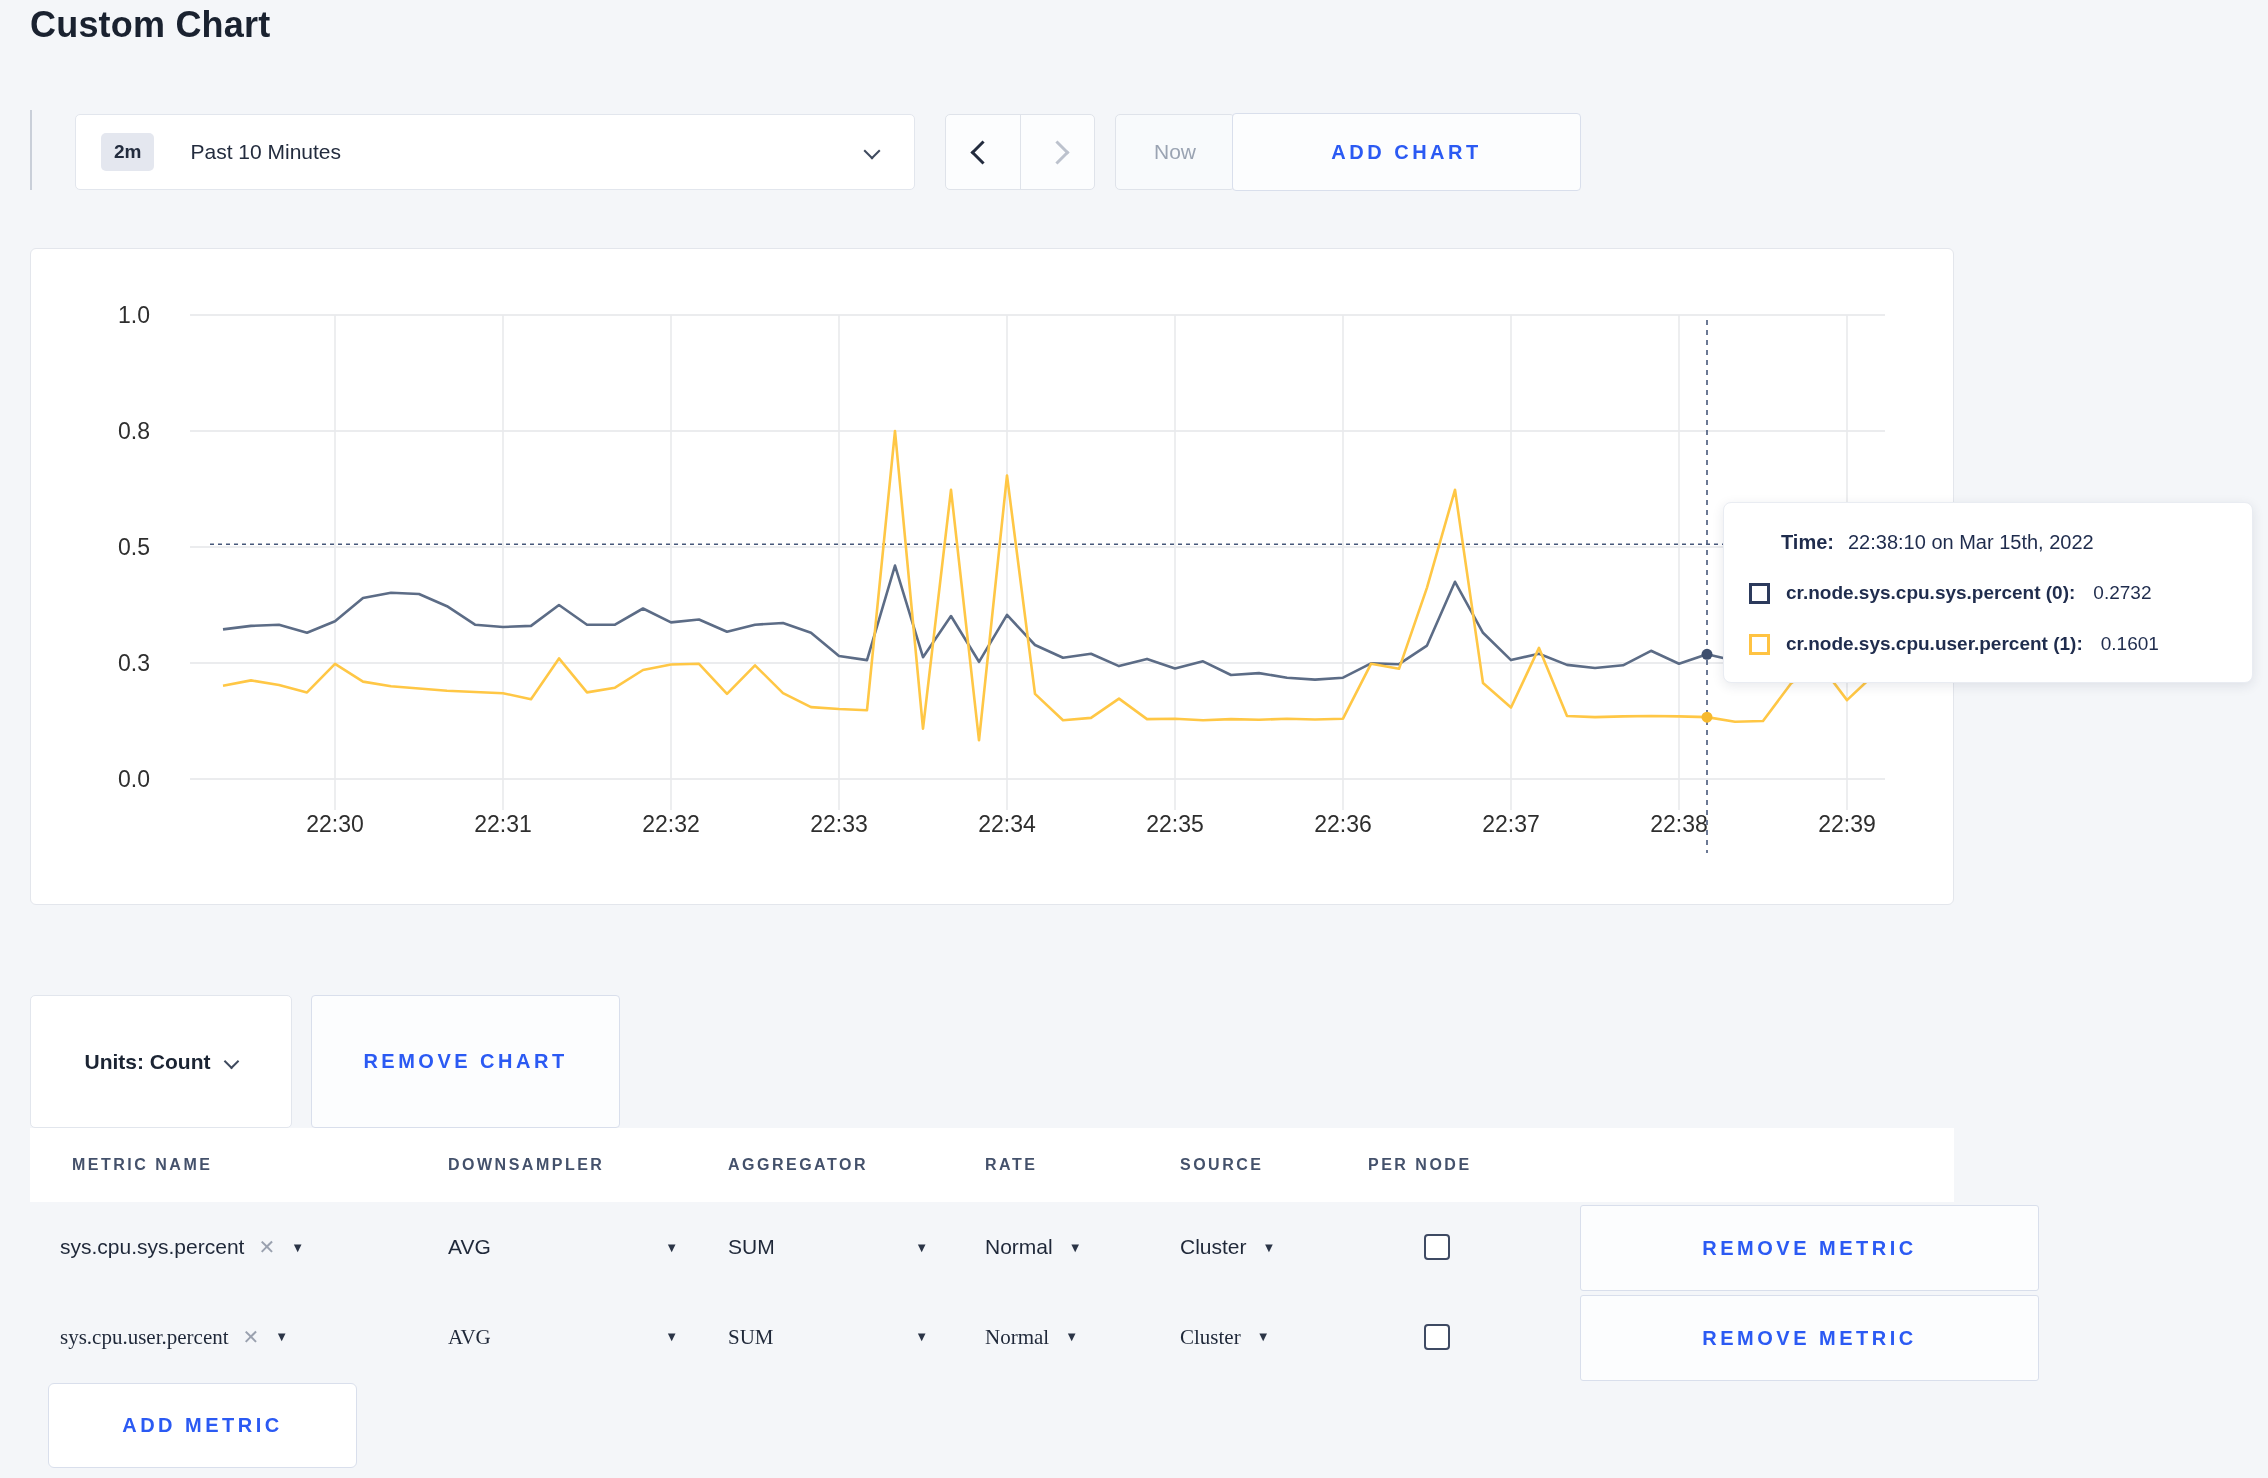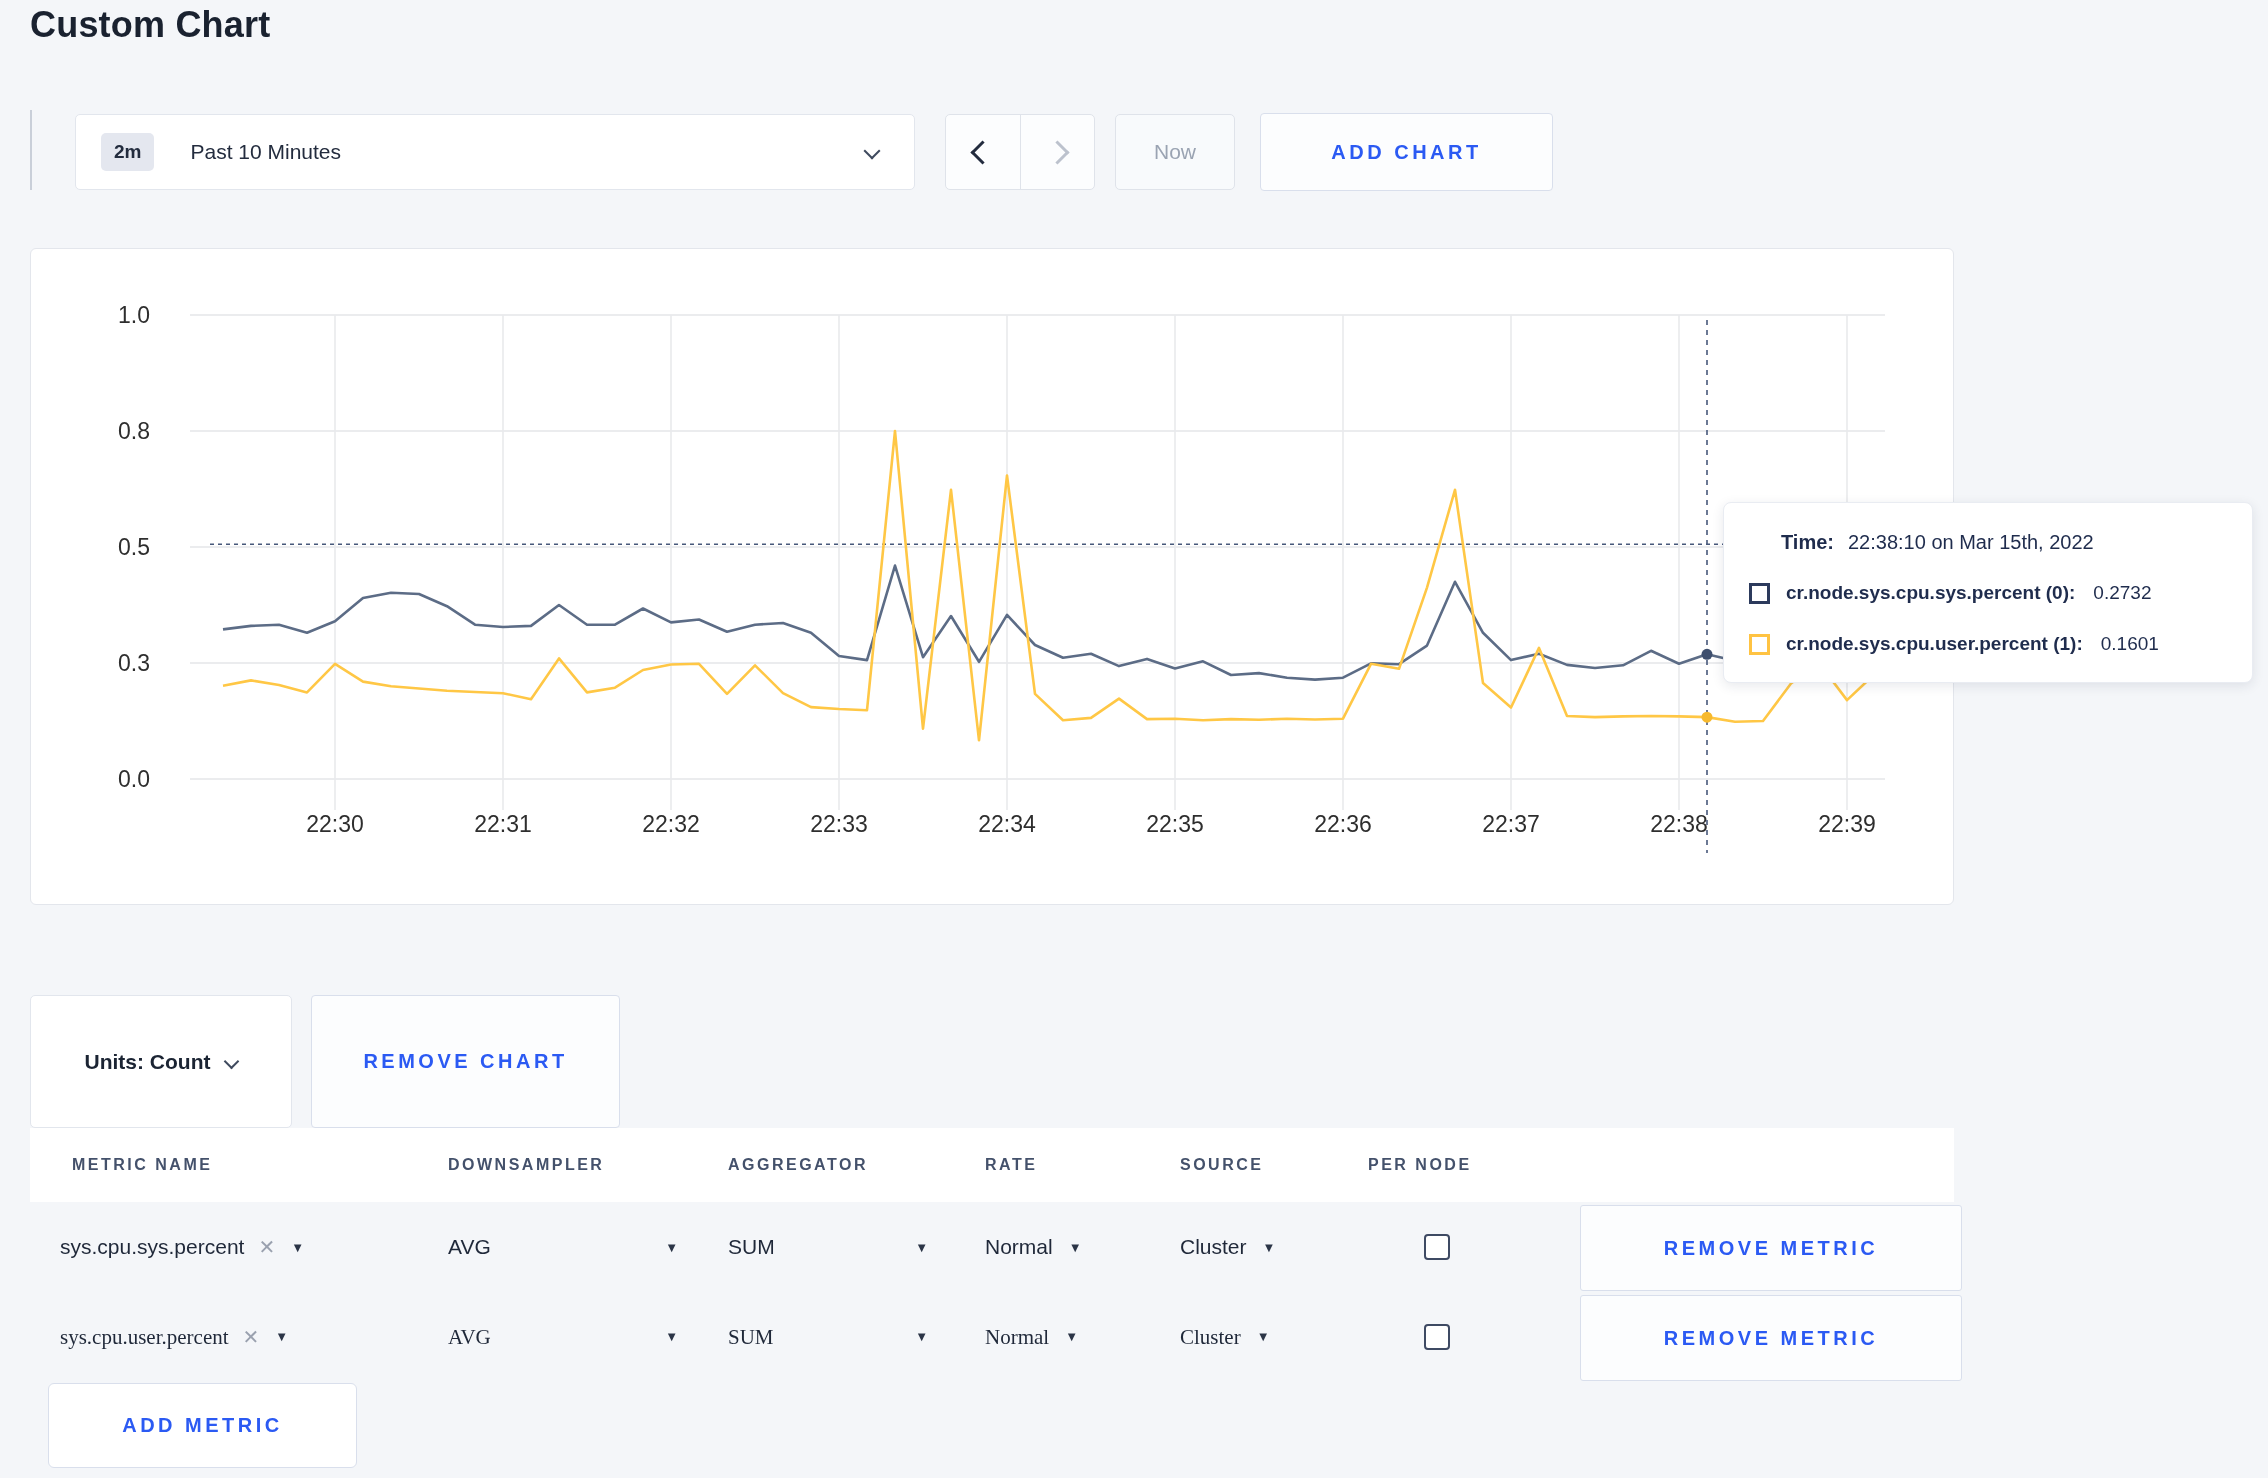--- a/index.html
+++ b/index.html
@@ -25,21 +25,21 @@
   .pager-half:first-child { border-right:1px solid #dfe3ea; }
   .pager .chev.left  { border-color:#232c3e; width:14px; height:14px; border-width:3px; }
   .pager .chev.right { border-color:#bcc2cd; width:14px; height:14px; border-width:3px; }
 
   .now-btn { position:absolute; left:1115px; top:114px; width:120px; height:76px; border:1px solid #dfe3ea; border-radius:5px;
              background:#f8fafc; color:#9aa3b2; font-size:21px; display:flex; align-items:center; justify-content:center; box-sizing:border-box; cursor:default; }
 
   .btn-blue { color:#2b5af3; font-weight:700; letter-spacing:3.5px; font-size:20px;
               background:#fcfdfe; border:1px solid #d9dfec; border-radius:4px;
               display:flex; align-items:center; justify-content:center; box-sizing:border-box; cursor:pointer; }
-  .add-chart { position:absolute; left:1260px; top:113px; width:293px; height:78px; }
+  .add-chart { position:absolute; left:1232px; top:113px; width:349px; height:78px; }
 
   .chart-card { position:absolute; left:30px; top:248px; width:1924px; height:657px; background:#fff;
                 border:1px solid #e3e6ec; border-radius:6px; box-sizing:border-box; }
   .chart-svg { position:absolute; left:0; top:0; pointer-events:none; z-index:2; }
 
   .tooltip { position:absolute; left:1723px; top:502px; width:530px; height:181px; background:#fff;
              border:1px solid #e9ecf2; border-radius:8px; box-shadow:0 3px 12px rgba(30,40,70,.10);
              z-index:5; box-sizing:border-box; color:#1f2c4d; font-size:20px; }
   .tt-time { position:absolute; left:57px; top:28px; }
   .tt-time b { margin-right:14px; }
@@ -62,21 +62,21 @@
   .trow { position:absolute; left:30px; width:1924px; height:90px; }
   .trow.r0 { top:1202px; } .trow.r1 { top:1292px;font-family:Liberation Serif, serif; }
   .cell { position:absolute; top:0; height:90px; display:flex; align-items:center; font-size:21px; color:#1f2839; }
   .cell.metric{left:30px;} .cell.down{left:418px; width:230px;} .cell.agg{left:698px; width:200px;}
   .cell.rate{left:955px;} .cell.src{left:1150px;} .cell.node{left:1394px;}
   .x-icon { color:#9aa1af; font-size:20px; margin-left:14px; cursor:pointer; }
   .tri { font-size:13px; color:#2b3547; margin-left:16px; cursor:pointer; }
   .spread { justify-content:space-between; }
   .checkbox { width:26px; height:26px; border:2px solid #3e4a63; border-radius:4px; background:#fff; cursor:pointer; box-sizing:border-box; }
 
-  .remove-metric { position:absolute; left:1580px; width:382px; height:86px; border-radius:3px; }
+  .remove-metric { position:absolute; left:1580px; width:459px; height:86px; border-radius:3px; }
   .remove-metric.r0 { top:1205px; } .remove-metric.r1 { top:1295px; }
   .add-metric { position:absolute; left:48px; top:1383px; width:309px; height:85px; border-radius:6px; background:#fff; }
 </style>
 </head>
 <body>
 
 <div class="page">
 
   <div class="title">Custom Chart</div>
 

